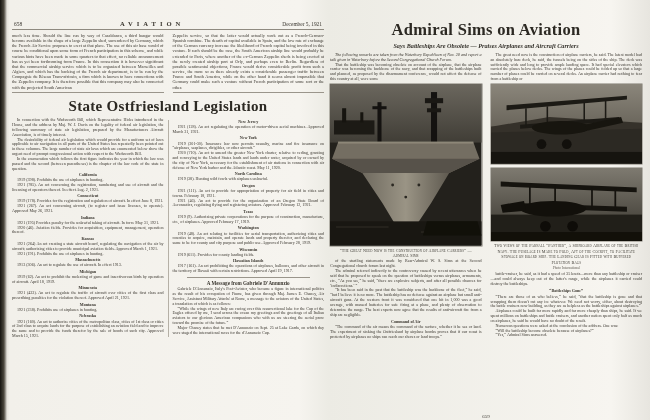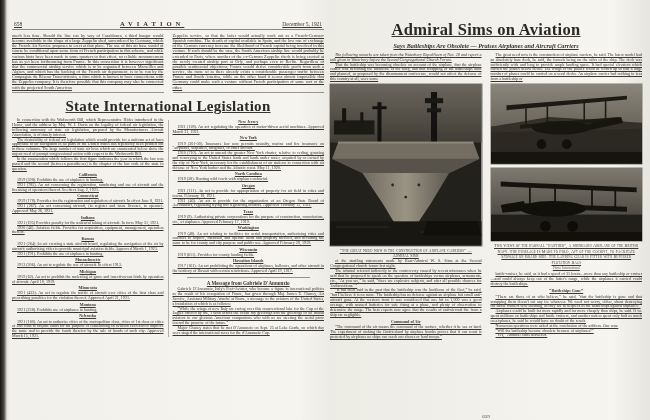--- a/index.html
+++ b/index.html
@@ -10,21 +10,21 @@
     color:#3a362f;
   }
   .spread {
     position:relative; width:650px; height:420px;
     background:linear-gradient(90deg,#c9c6bf 0px,#f2f0ea 10px,#f6f4ef 46%,#ecebe4 50.5%,#f7f5f0 94%,#e7e5df 100%);
   }
   .binding {
     position:absolute; left:0; top:0; width:7px; height:100%;
     background:linear-gradient(90deg,#14130f,#4a463d 55%,rgba(120,115,105,0));
   }
-  .page { position:absolute; top:20px; width:312px; height:398px;text-decoration:underline; }
+  .page { position:absolute; top:20px; width:312px; height:398px; }
   .page-left  { left:12px; }
   .page-right { left:330px; }
 
   .pg-header { display:flex; justify-content:space-between; align-items:baseline; font-size:5.4px; padding:0 2px; }
   .journal { font-weight:bold; font-size:6.6px; letter-spacing:4px; }
   .hrule { height:1px; background:#8f8a80; margin:2px 0 3px; }
 
   .cols { display:flex; gap:9px; }
   .col { flex:1; min-width:0; }
   .small { font-size:4.3px; line-height:1.2; text-align:justify; }
@@ -70,21 +70,21 @@
       <span class="journal">AVIATION</span>
       <span>December 5, 1921</span>
     </div>
     <div class="hrule"></div>
 
     <div class="cols">
       <div class="col small endline">much less time. Should the line run by way of Casablanca, a third hangar would become available in the shape of a large Zeppelin shed, surrendered by Germany, which the French Air Service proposes to erect at that place. The use of this air base would of course be conditional upon some form of French participation in this scheme, and while various hints have been made in some quarters to that effect, no reliable announcement has as yet been forthcoming from France. In this connection it is however significant that the commercial airship service which is to be organized between Marseilles and Algiers, and which has the backing of the French air department, is to be run by the Compagnie du Réseau Trans-africain, a firm which is known to have connections with the Zeppelin company. It is therefore possible that this company may also be connected with the projected South American</div>
       <div class="col small endline">Zeppelin service, so that the latter would actually work out as a French-German-Spanish combine. The dearth of capital available in Spain, and the low rate of exchange of the German currency increase the likelihood of French capital being involved in this venture. If such should be the case, the South American airship line would probably be extended to Paris, where another of the ex-German Zeppelin sheds is being erected at the newly created airship port at Orly, and perhaps even to Berlin. Regardless of possible sentimental objections, France would derive considerable profit from such a service, the more so as there already exists a considerable passenger traffic between France and South America, while on the other hand it seems almost impossible that Germany could make such a venture without French participation of some sort or the other.</div>
     </div>
 
-    <h1 class="headline">State International Legislation</h1>
+    <h1 class="headline">State Ostfriesland Legislation</h1>
 
     <div class="cols legis tiny">
       <div class="col">
 
       <div class="blk b-p">In connection with the Wadsworth Bill, which Representative Hicks introduced in the House, and the address by Maj. W. J. Davis on the legality of federal air legislation, the following summary of state air legislation, prepared by the Manufacturers Aircraft Association, is of timely interest.</div>
           <div class="blk b-p">The desirability of federal air legislation which would provide for a uniform set of laws applicable to air navigation in all parts of the United States has repeatedly been pointed out in these columns. The large number of state air laws which are enumerated below show the urgent need of prompt congressional action with respect to the Wadsworth Bill.</div>
           <div class="blk b-p">In the enumeration which follows the first figure indicates the year in which the law was passed and the second (between parentheses) is the chapter of the law code of the state in question.</div>
           <div class="blk b-h">California</div>
           <div class="blk b-p">1919 (398). Prohibits the use of airplanes in hunting.</div>
           <div class="blk b-p">1921 (785). An act concerning the registration, numbering and use of aircraft and the licensing of operators thereof. In effect Aug. 2, 1921.</div>

